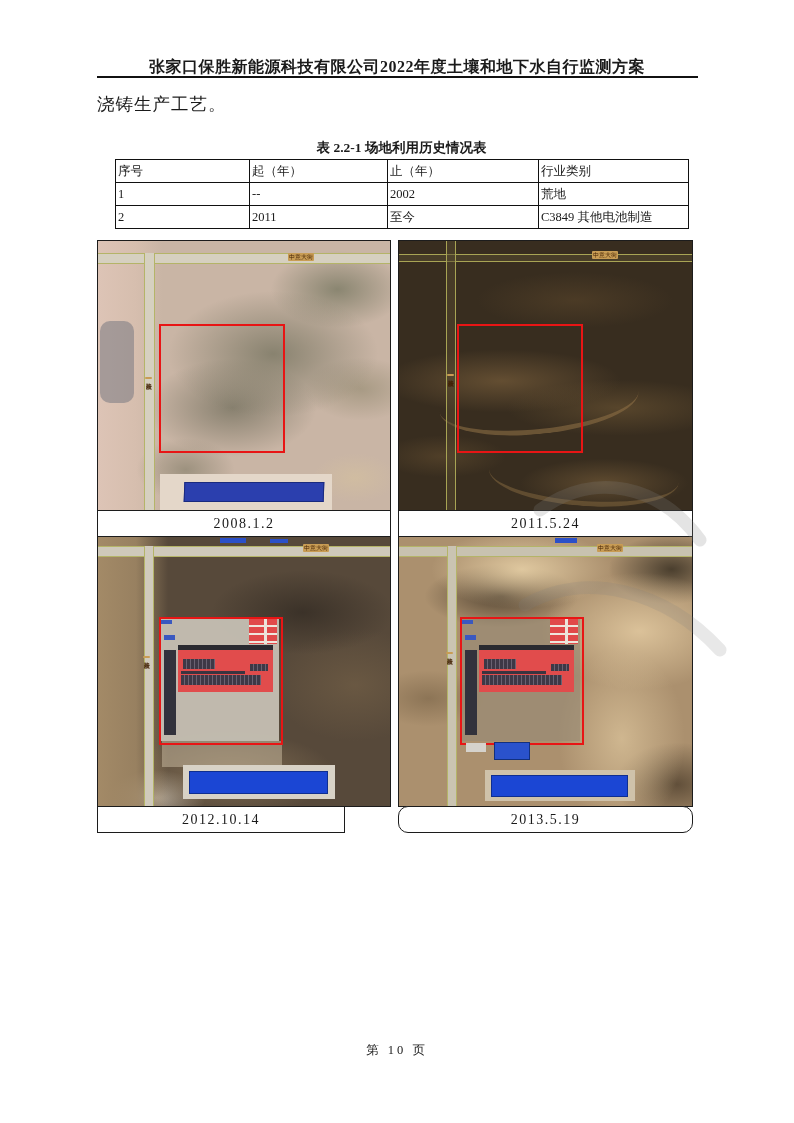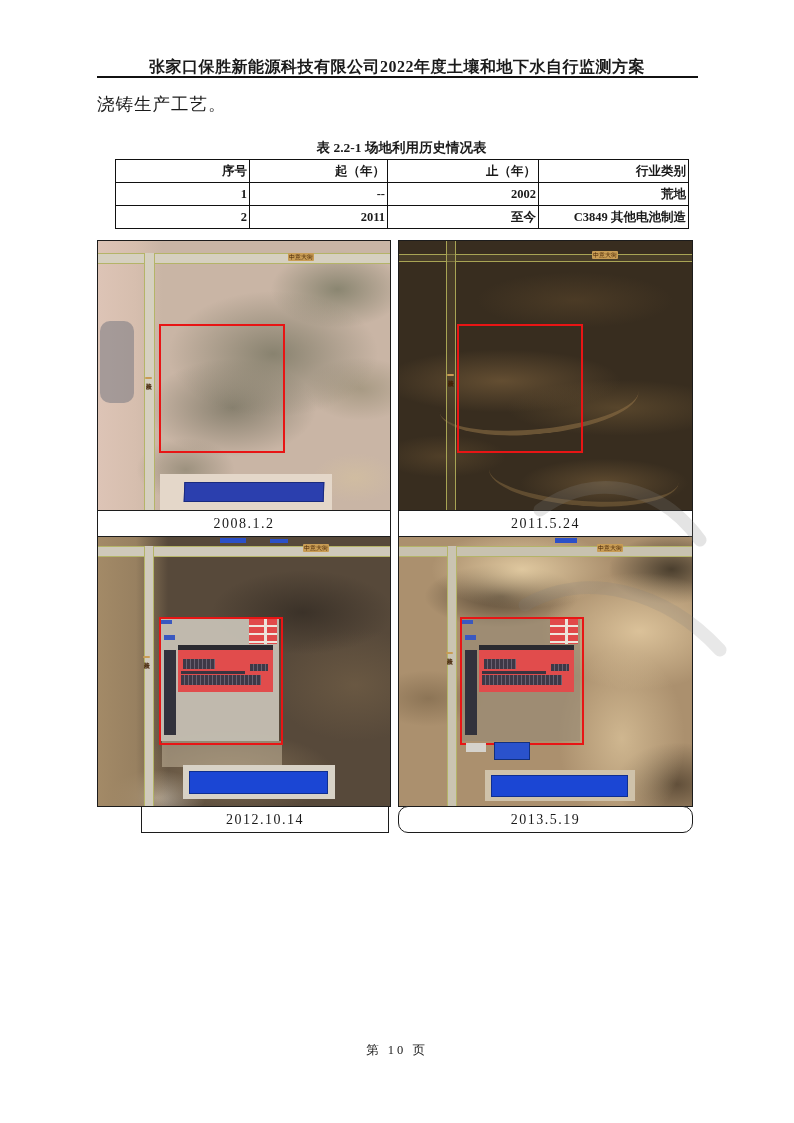--- a/index.html
+++ b/index.html
@@ -11,32 +11,32 @@
   .header-title{top:57px;left:0;width:100%;text-align:center;font-size:16px;font-weight:600;letter-spacing:.5px;}
   .header-rule{top:76px;left:97px;width:601px;height:2px;background:#111;}
   .body-text{top:92px;left:97px;font-size:17.5px;letter-spacing:1px;}
   .footer-text{top:1042px;left:0;width:100%;text-align:center;font-size:12.5px;letter-spacing:3px;}
 
   
   .table-title{top:139px;left:115px;width:573px;text-align:center;font-size:13.5px;font-weight:700;
                font-family:Liberation Serif, serif;}
   table.his{position:absolute;top:159px;left:115px;width:573px;border-collapse:collapse;table-layout:fixed;
             font-size:12.5px;}
-  table.his td{border:1px solid #111;text-align:right;height:22px;padding:0 2px;overflow:hidden;font-weight:bold;}
+  table.his td{border:1px solid #111;text-align:left;height:22px;padding:0 2px;overflow:hidden;}
 
   
   .cell{position:absolute;border:1px solid #1c1c1c;box-sizing:border-box;background:#fff;}
   .imgcell{overflow:hidden;}
   #imgA{left:97px;top:240px;width:294px;height:271px;}
   #imgB{left:398px;top:240px;width:295px;height:271px;}
   #cap1L{left:97px;top:510px;width:294px;height:27px;}
   #cap1R{left:398px;top:510px;width:295px;height:27px;}
   #imgC{left:97px;top:536px;width:294px;height:271px;}
   #imgD{left:398px;top:536px;width:295px;height:271px;}
-  #cap2L{left:97px;top:806px;width:248px;height:27px;margin-left:44px;}
+  #cap2L{left:97px;top:806px;width:248px;height:27px;}
   #cap2R{left:398px;top:806px;width:295px;height:27px;border-radius:10px;}
   .caption{display:flex;align-items:center;justify-content:center;font-size:14px;letter-spacing:1.5px;}
 
   .scene{position:absolute;inset:0;}
   .scene *{position:absolute;}
 
   
   .road-h{left:0;right:0;height:9px;background:#d6d0c0;border-top:1px solid #b4b468;border-bottom:1px solid #b4b468;}
   .road-v{width:9px;background:#d6d0c0;border-left:1px solid #b4b468;border-right:1px solid #b4b468;}
   .lbl-h{font-size:6px;line-height:8px;background:#c89c54;color:#401f00;padding:0 1px;white-space:nowrap;

